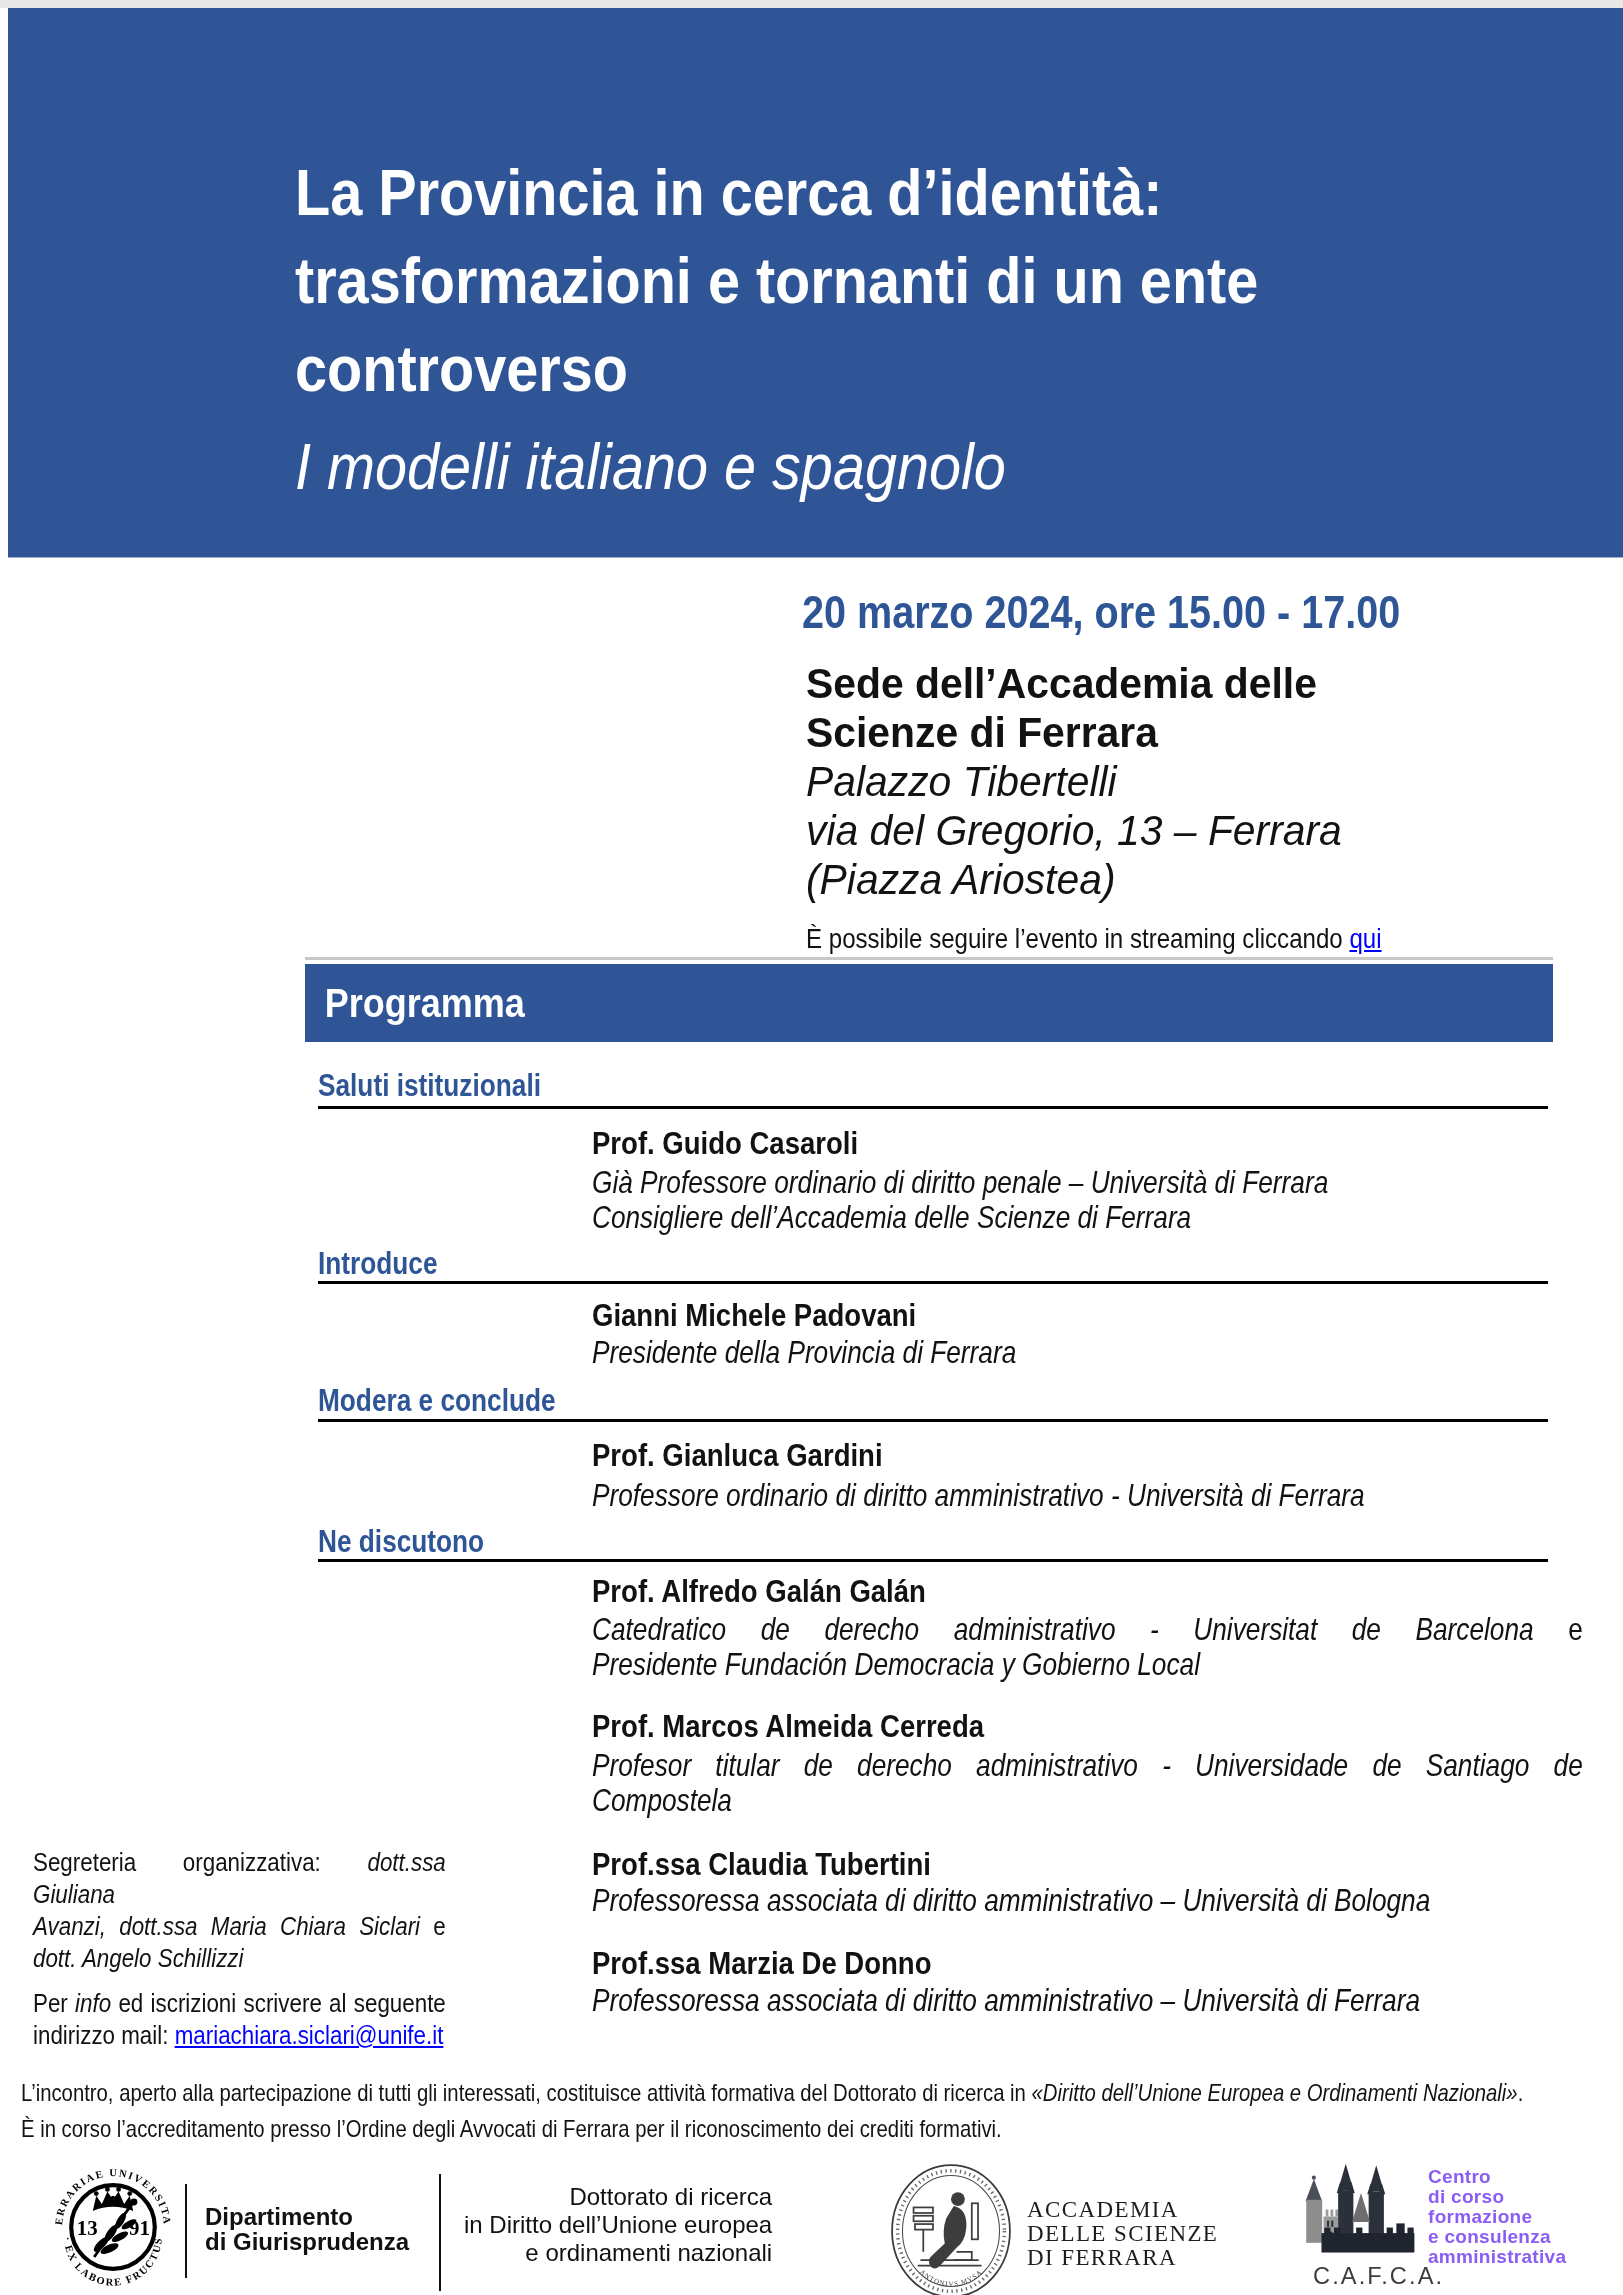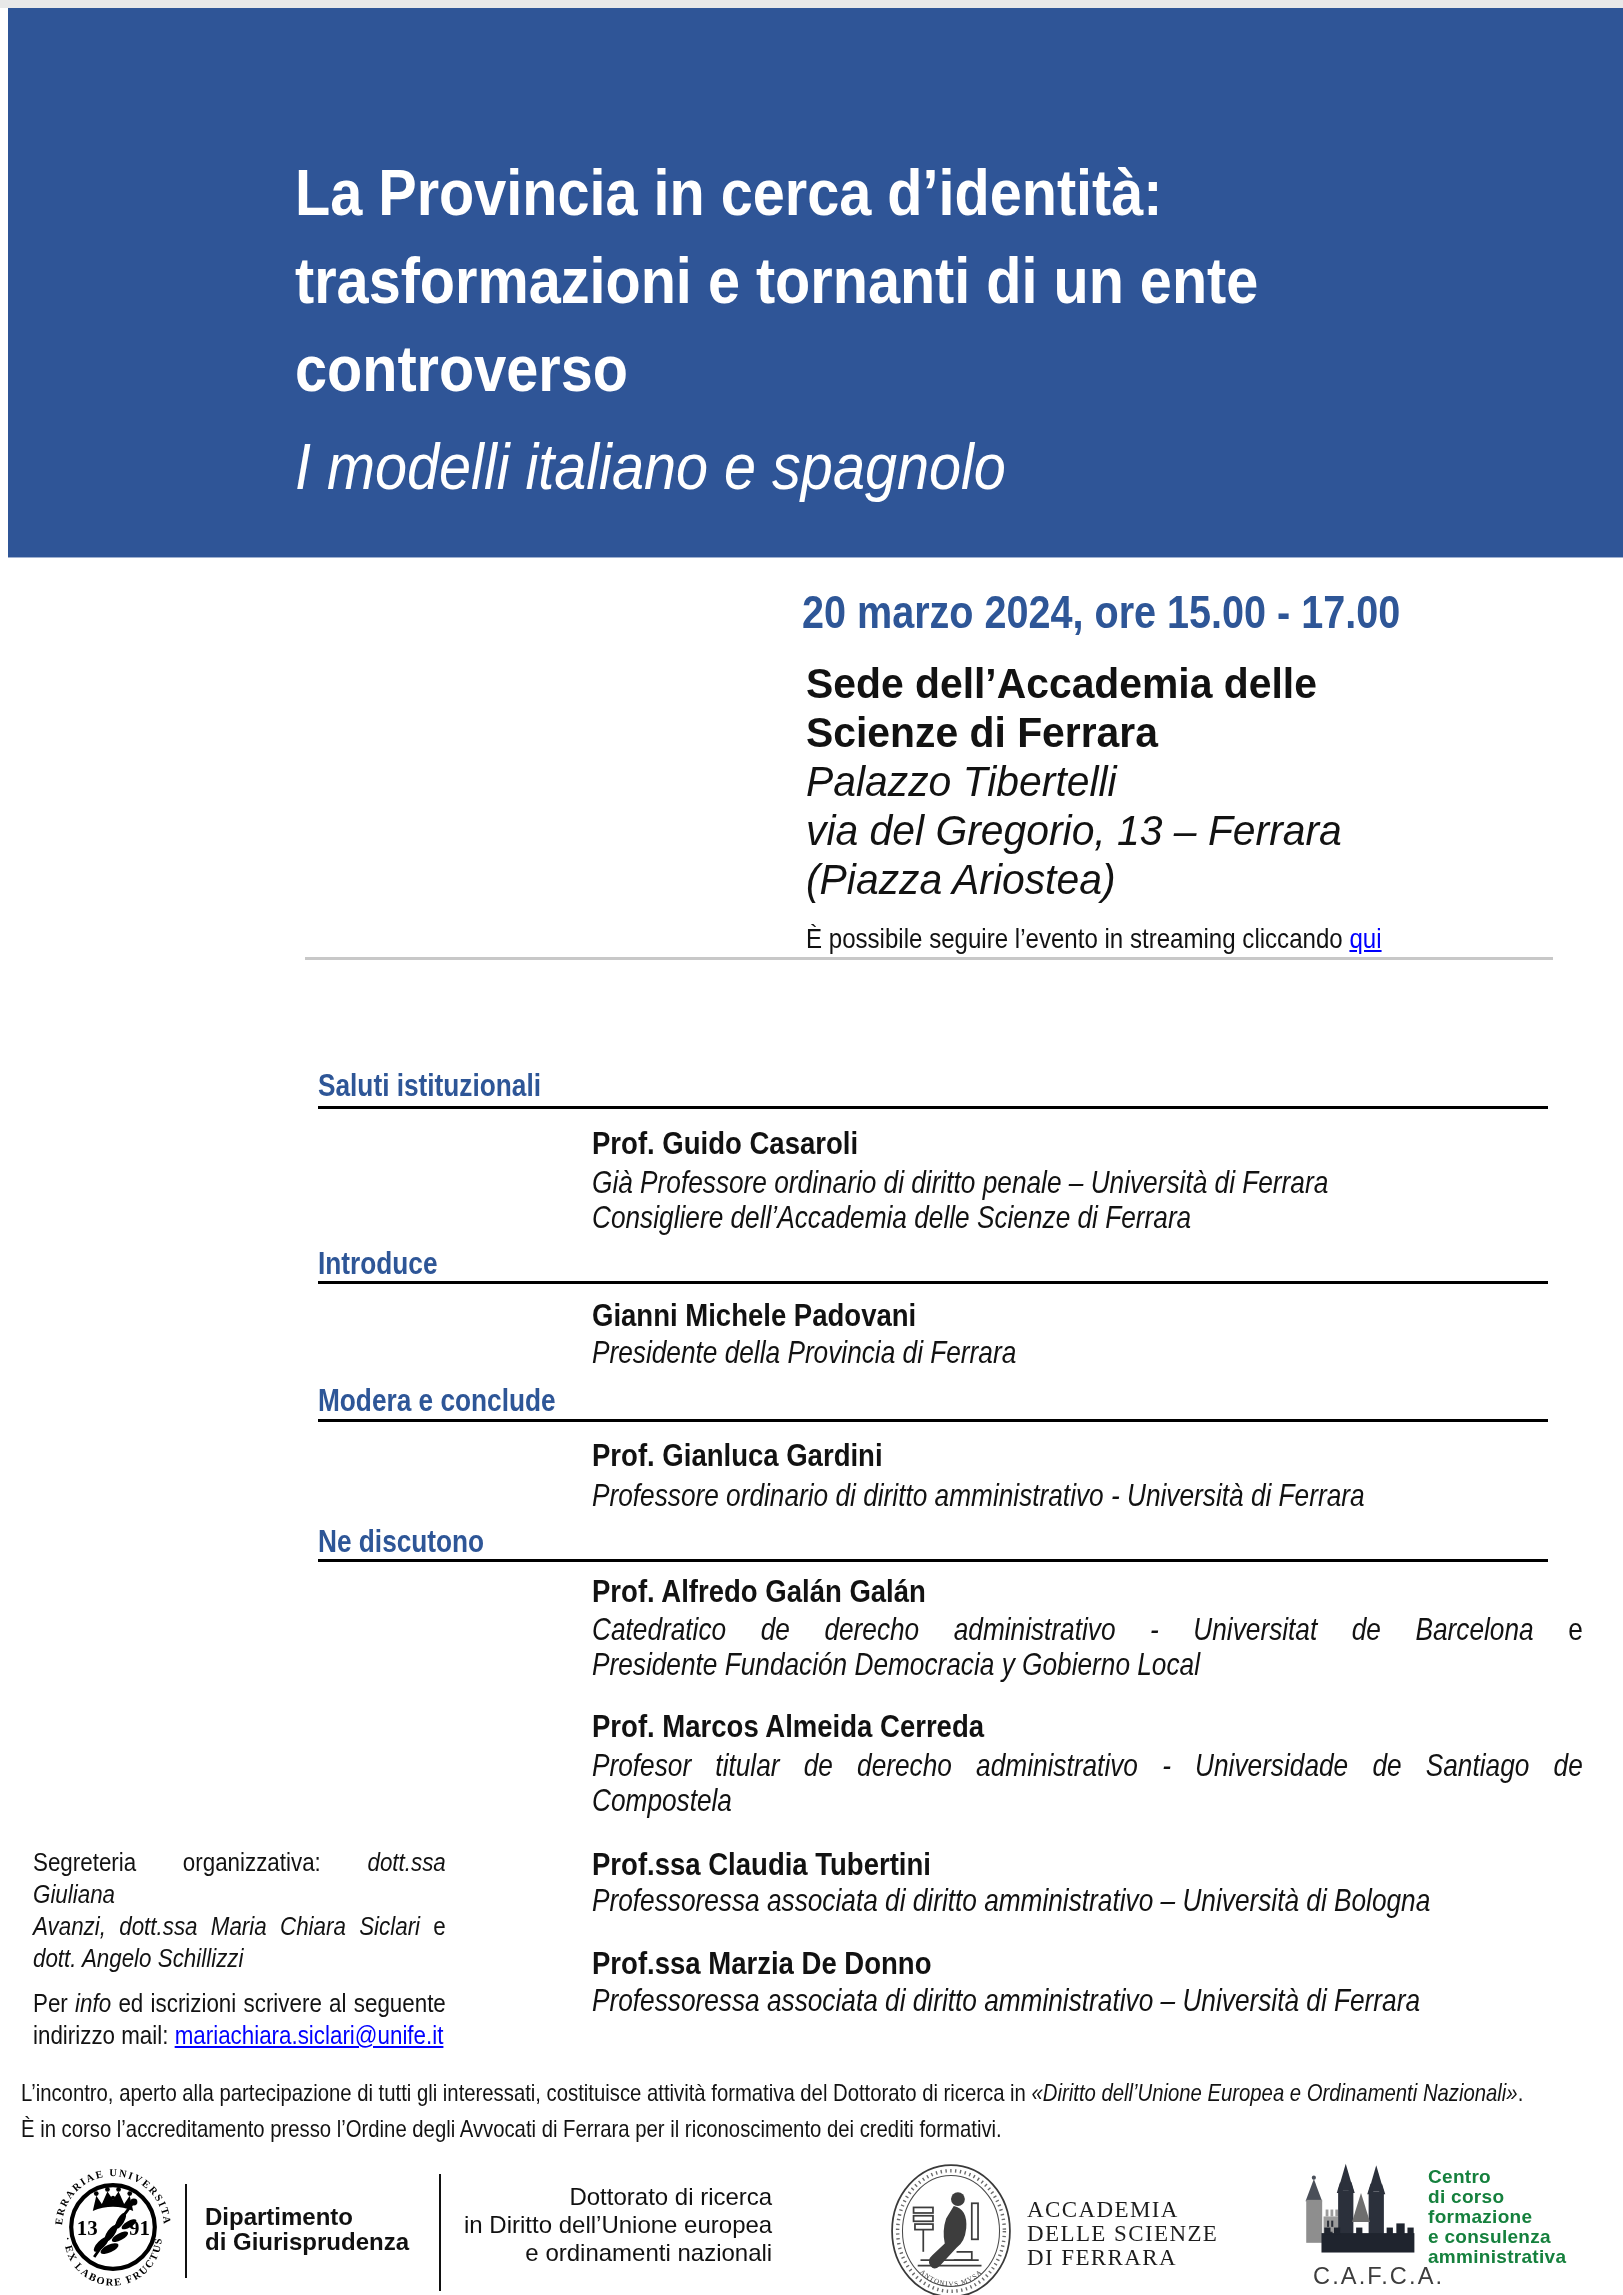--- a/index.html
+++ b/index.html
@@ -37,21 +37,21 @@
   .sjust{width:480px;text-align:justify;text-align-last:justify;}
   .em{font-style:italic;}
 
   .note{font-size:23.6px;white-space:nowrap;}
 
   .divider{position:absolute;width:2.1px;background:#111111;}
   .dept{font-weight:bold;font-size:24px;line-height:25px;white-space:nowrap;color:#111;}
   .phd{font-size:24px;line-height:28px;white-space:nowrap;color:#111;text-align:right;}
   .acc-text{font-family:Liberation Serif, serif;font-size:23px;line-height:24px;letter-spacing:1.4px;white-space:nowrap;color:#1d1d1d;}
   .cafca-acronym{font-size:23.6px;letter-spacing:2.1px;color:#3d3d3d;white-space:nowrap;}
-  .centro{font-size:19px;line-height:20px;font-weight:600;letter-spacing:0.3px;color:#15803d;white-space:nowrap;}
+  .centro{font-size:19px;line-height:20px;font-weight:600;letter-spacing:0.3px;color:#8b5cf6;white-space:nowrap;}
 </style>
 </head>
 <body>
 
 <div class="page">
 
   <div class="header">
     <div class="title cx90">
       <div>La Provincia in cerca d’identità:</div>
       <div>trasformazioni e tornanti di un ente</div>
@@ -68,20 +68,23 @@
     <div class="i">Palazzo Tibertelli</div>
     <div class="i">via del Gregorio, 13 – Ferrara</div>
     <div class="i">(Piazza Ariostea)</div>
   </div>
 
   <div class="abs streaming cx86" style="left:806px;top:915px;">
     <span>È possibile seguire l’evento in streaming cliccando </span><a class="link">qui</a>
   </div>
 
   <div class="grey-rule"></div>
+  <div class="band">
+    <div class="band-title cx90">Programma</div>
+  </div>
 
   <div class="abs slabel cx86" style="left:318px;top:1060px;">Saluti istituzionali</div>
   <div class="uline" style="top:1098px;"></div>
 
   <div class="abs name cx86" style="left:592px;top:1117px;">Prof. Guido Casaroli</div>
   <div class="abs role cx86" style="left:592px;top:1157px;">Già Professore ordinario di diritto penale – Università di Ferrara</div>
   <div class="abs role cx86" style="left:592px;top:1192px;">Consigliere dell’Accademia delle Scienze di Ferrara</div>
 
   <div class="abs slabel cx86" style="left:318px;top:1238px;">Introduce</div>
   <div class="uline" style="top:1273px;"></div>

